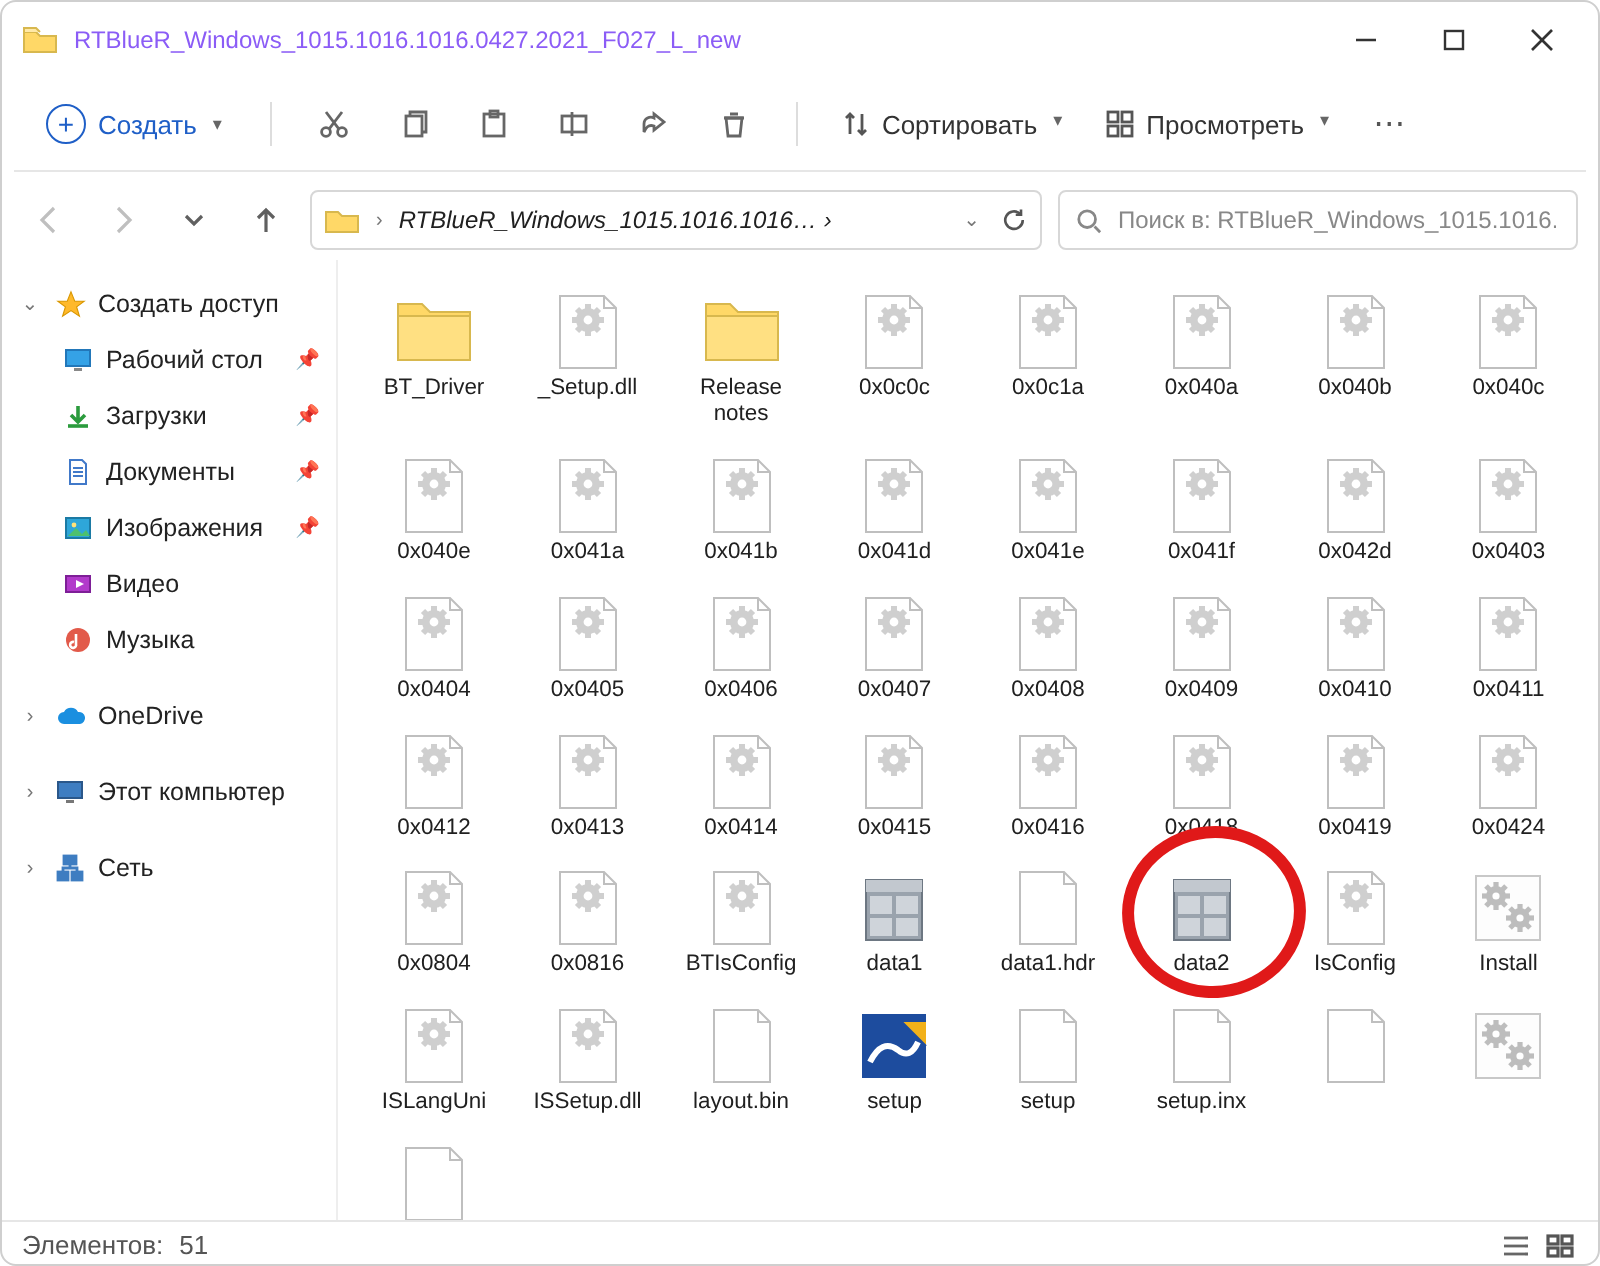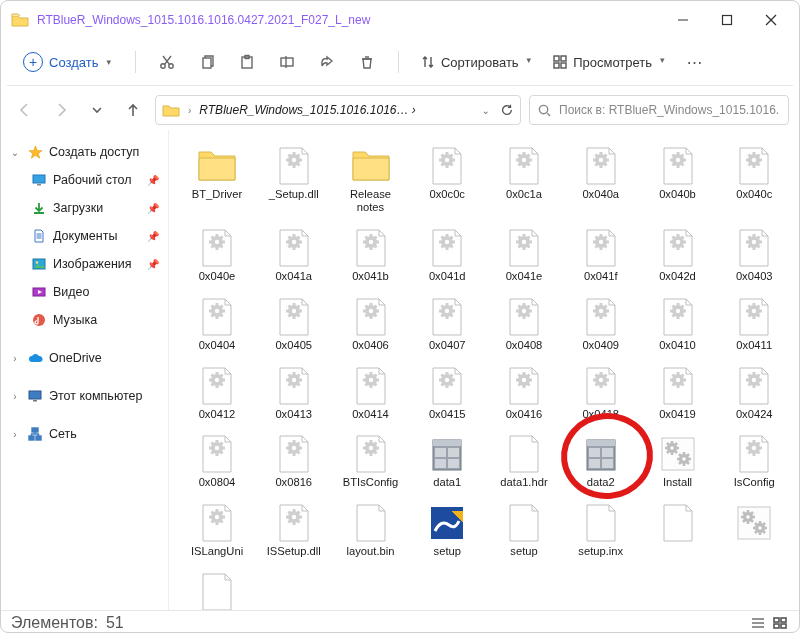--- a/index.html
+++ b/index.html
@@ -118,21 +118,21 @@
   .annot {
     position:absolute;
     border:6px solid #e01919;
     border-radius:50%;
     pointer-events:none;
   }
 
   
   .status {
     height:24px; border-top:1px solid #e6e6e6;
-    display:flex; align-items:center; padding:0 10px; font-size:16px; color:#555;
+    display:flex; align-items:center; padding:0 10px; font-size:13px; color:#555;
     gap:8px;
   }
   .status .spacer2 { flex:1; }
   .viewtoggle { display:flex; gap:4px; }
   .viewtoggle div { width:18px; height:16px; display:flex; align-items:center; justify-content:center; color:#666;}
 </style>
 </head>
 <body>
 
 <div class="titlebar">
@@ -685,32 +685,32 @@
           <div class="thumb">
             <svg width="44" height="44" viewBox="0 0 44 44">
               <use href="#ico-cab"></use>
             </svg>
           </div>
           <div class="label">data2</div>
         </div>
         <div class="file">
           <div class="thumb">
             <svg width="44" height="44" viewBox="0 0 44 44">
+              <use href="#ico-gear"></use>
+            </svg>
+          </div>
+          <div class="label">IsConfig</div>
+        </div>
+        <div class="file">
+          <div class="thumb">
+            <svg width="44" height="44" viewBox="0 0 44 44">
               <use href="#ico-gearbox"></use>
             </svg>
           </div>
           <div class="label">Install</div>
-        </div>
-        <div class="file">
-          <div class="thumb">
-            <svg width="44" height="44" viewBox="0 0 44 44">
-              <use href="#ico-gear"></use>
-            </svg>
-          </div>
-          <div class="label">IsConfig</div>
         </div>
         <div class="file">
           <div class="thumb">
             <svg width="44" height="44" viewBox="0 0 44 44">
               <use href="#ico-gear"></use>
             </svg>
           </div>
           <div class="label">ISLangUni</div>
         </div>
         <div class="file">

